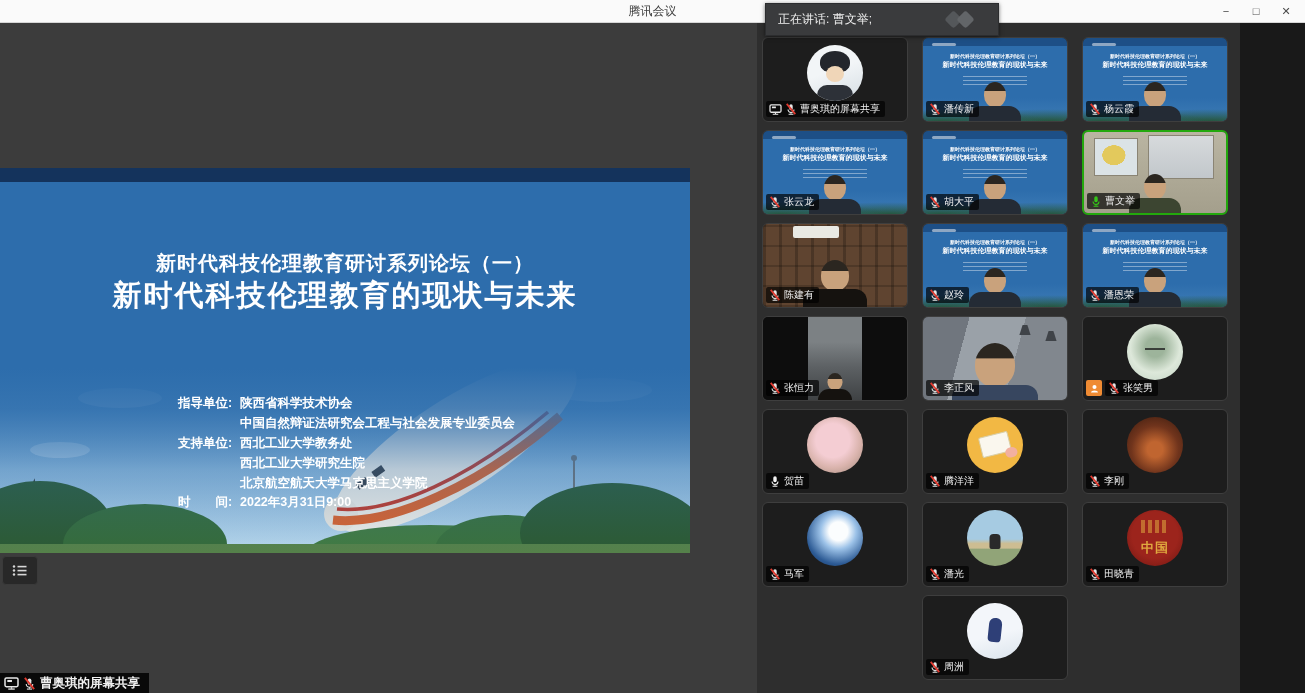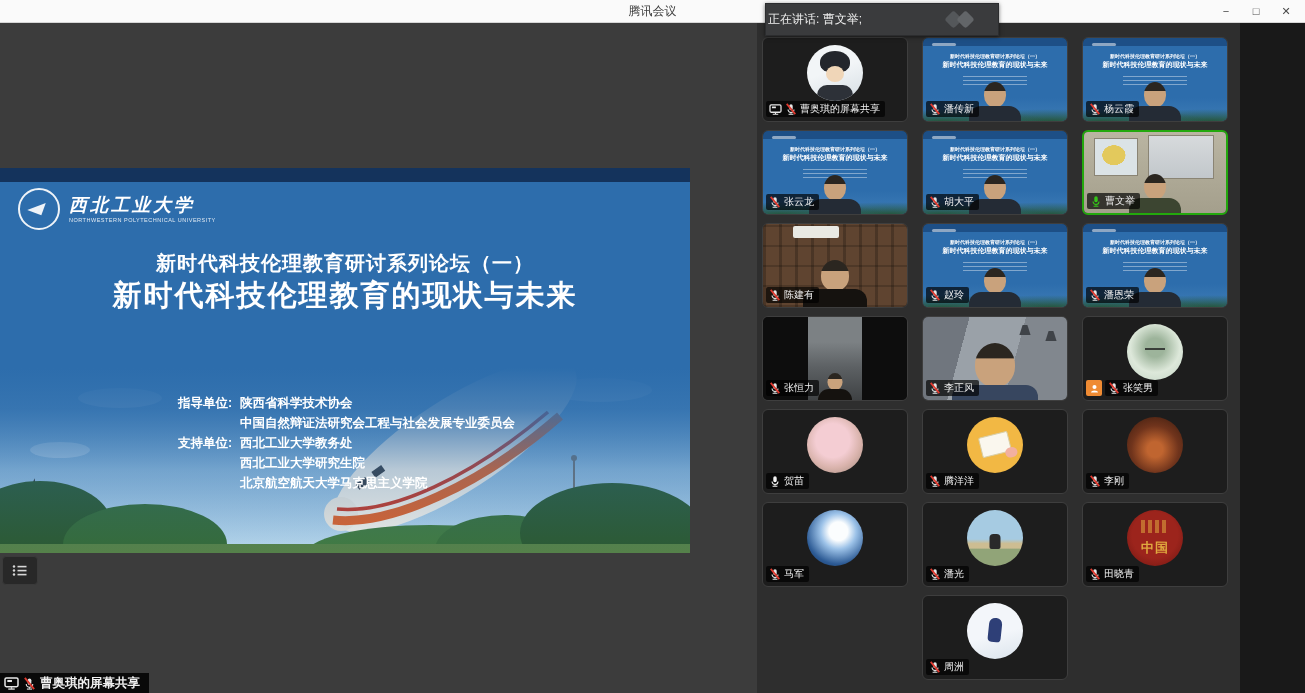--- a/index.html
+++ b/index.html
@@ -6,21 +6,21 @@
   body{width:1305px;height:693px;position:relative;overflow:hidden;background:#3c3c3c;
        font-family:"Liberation Sans","DejaVu Sans",sans-serif;-webkit-font-smoothing:antialiased;}
   
   .titlebar{position:absolute;top:0;left:0;right:0;height:22px;background:#fafafa;border-bottom:1px solid #d6d6d6;z-index:5;}
   .tb-title{position:absolute;left:0;right:0;top:0;text-align:center;font-size:12px;color:#3c3c3c;line-height:22px;}
   .wbtns{position:absolute;right:4px;top:0;display:flex;}
   .wbtn{width:30px;text-align:center;line-height:22px;font-size:11px;color:#4a4a4a;cursor:default;}
   
   .speak-banner{position:absolute;left:765px;top:3px;width:232px;height:31px;background:#3a3b3d;z-index:10;
     box-shadow:0 1px 4px rgba(0,0,0,.55);display:flex;align-items:center;border:1px solid #2c2d2f;}
-  .sb-text{font-size:12px;color:#efefef;margin-left:2px;flex:1;white-space:nowrap;}
+  .sb-text{font-size:12px;color:#efefef;margin-left:12px;flex:1;white-space:nowrap;}
   .sb-logo{position:relative;width:46px;height:20px;margin-right:12px;opacity:.55;}
   .sb-d{position:absolute;width:13px;height:13px;transform:rotate(45deg);border-radius:3px;}
   .d1{left:7px;top:3px;background:#6b6f73;}
   .d2{left:19px;top:3px;background:#84888c;}
   
   .share-area{position:absolute;left:0;top:22px;width:757px;bottom:0;background:#3c3c3c;}
   .slide{position:absolute;left:0;top:146px;width:690px;height:385px;background:#2d6dac;overflow:hidden;}
   .slide-topband{position:absolute;top:0;left:0;right:0;height:14px;background:#14335c;}
   .slide-photo{position:absolute;bottom:0;left:0;width:690px;height:185px;}
   .blend{position:absolute;bottom:0;left:0;right:0;height:185px;
@@ -153,27 +153,20 @@
       <path d="M14,172 L34,116 L44,172 M22,146 L60,146 M60,146 L60,172" stroke="#2a2f33" stroke-width="3" fill="none"></path>
       <ellipse cx="40" cy="158" rx="72" ry="45" fill="#2c5a33"></ellipse>
       <ellipse cx="145" cy="176" rx="82" ry="40" fill="#356b3a"></ellipse>
       <ellipse cx="430" cy="187" rx="125" ry="30" fill="#417a42"></ellipse>
       <ellipse cx="505" cy="182" rx="70" ry="35" fill="#39703d"></ellipse>
       <ellipse cx="612" cy="165" rx="92" ry="50" fill="#2c5a33"></ellipse>
       <rect x="0" y="176" width="690" height="9" fill="#55814a"></rect>
     </svg>
     <div class="blend"></div>
     <div class="slide-topband"></div>
-    <div class="logo-block">
-      <div class="emblem"></div>
-      <div>
-        <div class="logo-cn">西北工业大学</div>
-        <div class="logo-en">NORTHWESTERN POLYTECHNICAL UNIVERSITY</div>
-      </div>
-    </div>
     <div class="title1">新时代科技伦理教育研讨系列论坛（一）</div>
     <div class="title2">新时代科技伦理教育的现状与未来</div>
     <div class="info">
         <div class="info-row">
           <span class="info-label">指导单位:</span>
           <span class="info-text">陕西省科学技术协会</span>
         </div>
         <div class="info-row">
           <span class="info-label"></span>
           <span class="info-text">中国自然辩证法研究会工程与社会发展专业委员会</span>
@@ -182,20 +175,24 @@
           <span class="info-label">支持单位:</span>
           <span class="info-text">西北工业大学教务处</span>
         </div>
         <div class="info-row">
           <span class="info-label"></span>
           <span class="info-text">西北工业大学研究生院</span>
         </div>
         <div class="info-row">
           <span class="info-label"></span>
           <span class="info-text">北京航空航天大学马克思主义学院</span>
+        </div>
+        <div class="info-row">
+          <span class="info-label">时　　间:</span>
+          <span class="info-text">2022年3月31日9:00</span>
         </div>
       </div>
   </div>
 
   <div class="list-btn">
     <svg width="16" height="13" viewBox="0 0 16 13">
       <circle cx="2" cy="2.5" r="1.2" fill="#d8d8d8"></circle>
         <rect x="5.5" y="1.8" width="9" height="1.6" fill="#d8d8d8"></rect>
       <circle cx="2" cy="6.5" r="1.2" fill="#d8d8d8"></circle>
         <rect x="5.5" y="5.8" width="9" height="1.6" fill="#d8d8d8"></rect>

